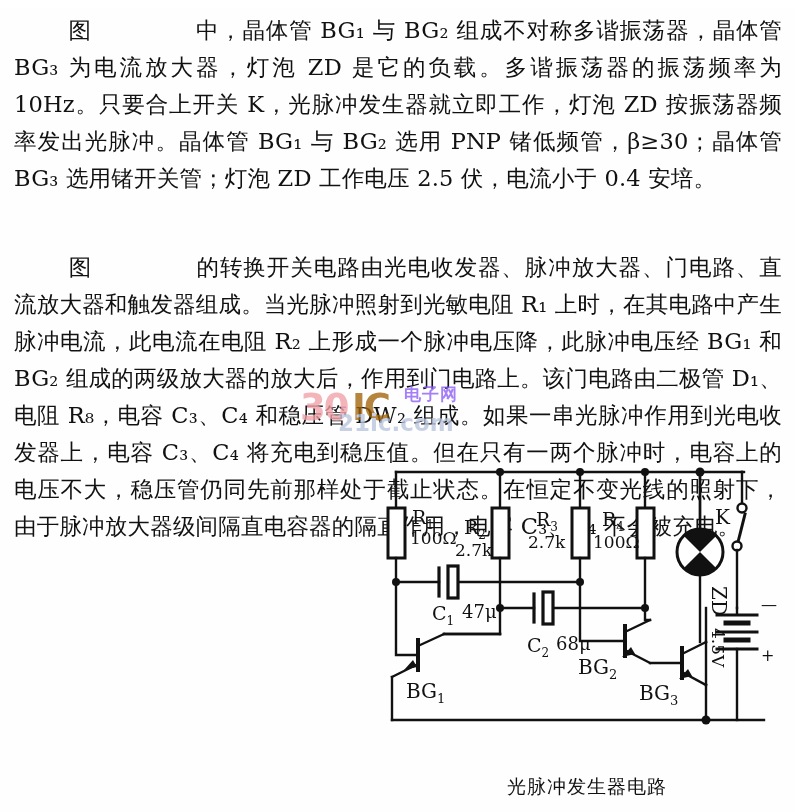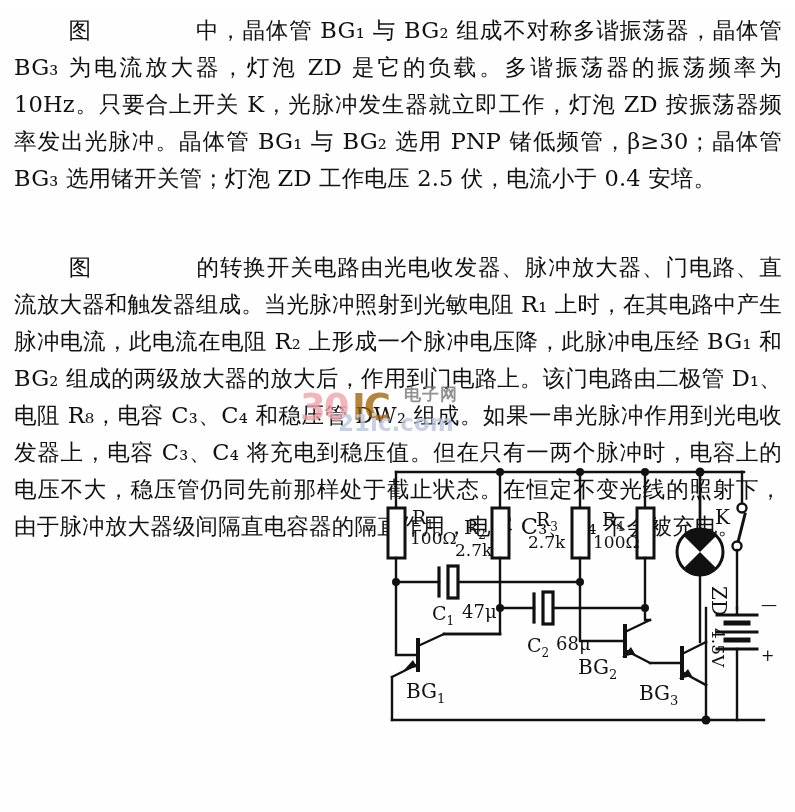--- a/index.html
+++ b/index.html
@@ -62,21 +62,21 @@
   }
   #watermark .wm-ic {
     position: absolute; left: 52px; top: 6px;
     font-family: "DejaVu Sans", "Liberation Sans", sans-serif;
     font-weight: bold; font-size: 37px;
     color: #a16207; letter-spacing: -2px;
   }
   #watermark .wm-cn {
     position: absolute; left: 104px; top: 3px;
     font-family: "DejaVu Sans", "Liberation Sans", sans-serif;
-    font-size: 17px; color: #737373; font-weight: bold;
+    font-size: 17px; color: #8b5cf6; font-weight: bold;
     letter-spacing: 1px;
   }
   #watermark .wm-url {
     position: absolute; left: 38px; top: 30px;
     font-family: "DejaVu Sans", "Liberation Sans", sans-serif;
     font-size: 23px; color: #b9c4dd; font-weight: bold;
   }
 
   
   #figure {
@@ -263,15 +263,16 @@
         <text x="330" y="128" font-size="20" transform="rotate(90 330 128)">ZD</text>
 
         <text x="333" y="66" font-size="20">K</text>
 
         <text x="330" y="170" font-size="17" transform="rotate(90 330 170)">4.5V</text>
         <text x="379" y="152" font-size="16">—</text>
         <text x="379" y="203" font-size="16">+</text>
       </g>
     </svg>
 
+    <div class="cap">光脉冲发生器电路</div>
   </div>
 
 </div>
 
 </body></html>

